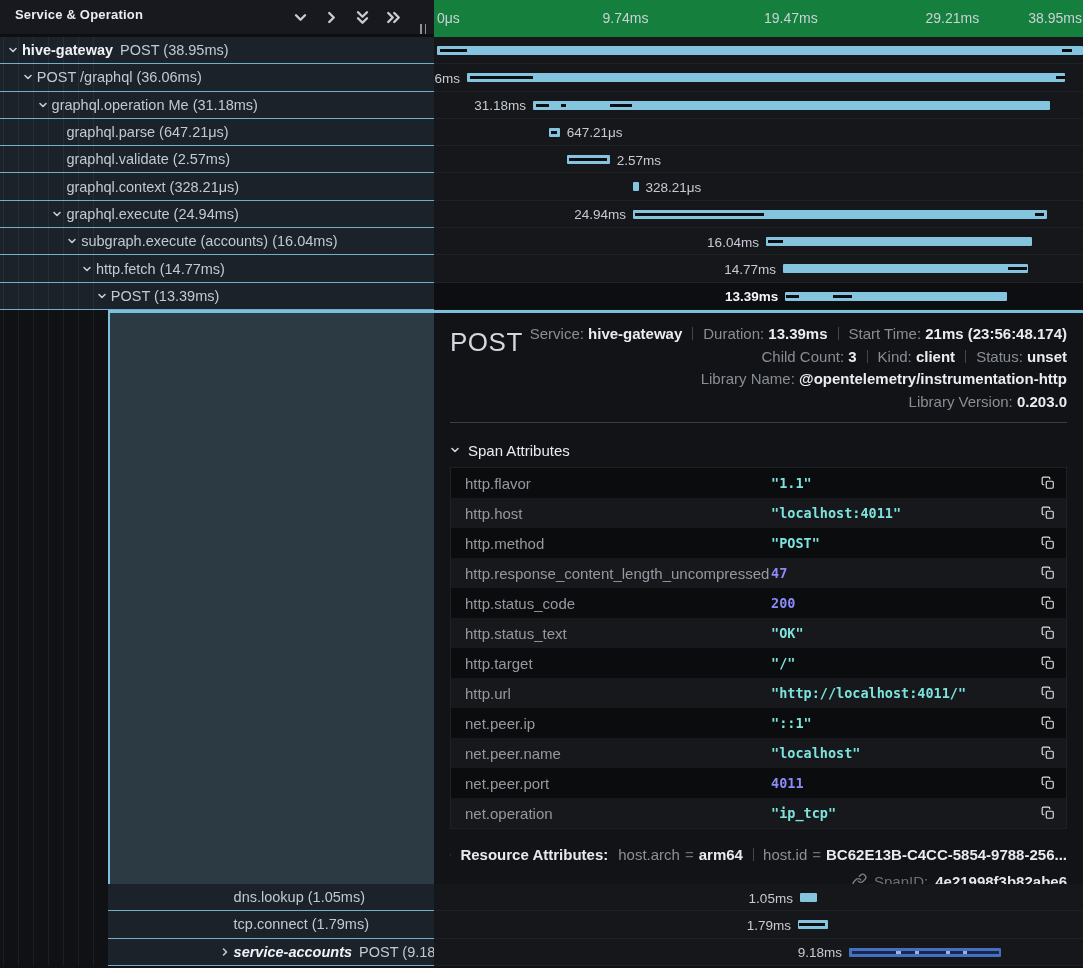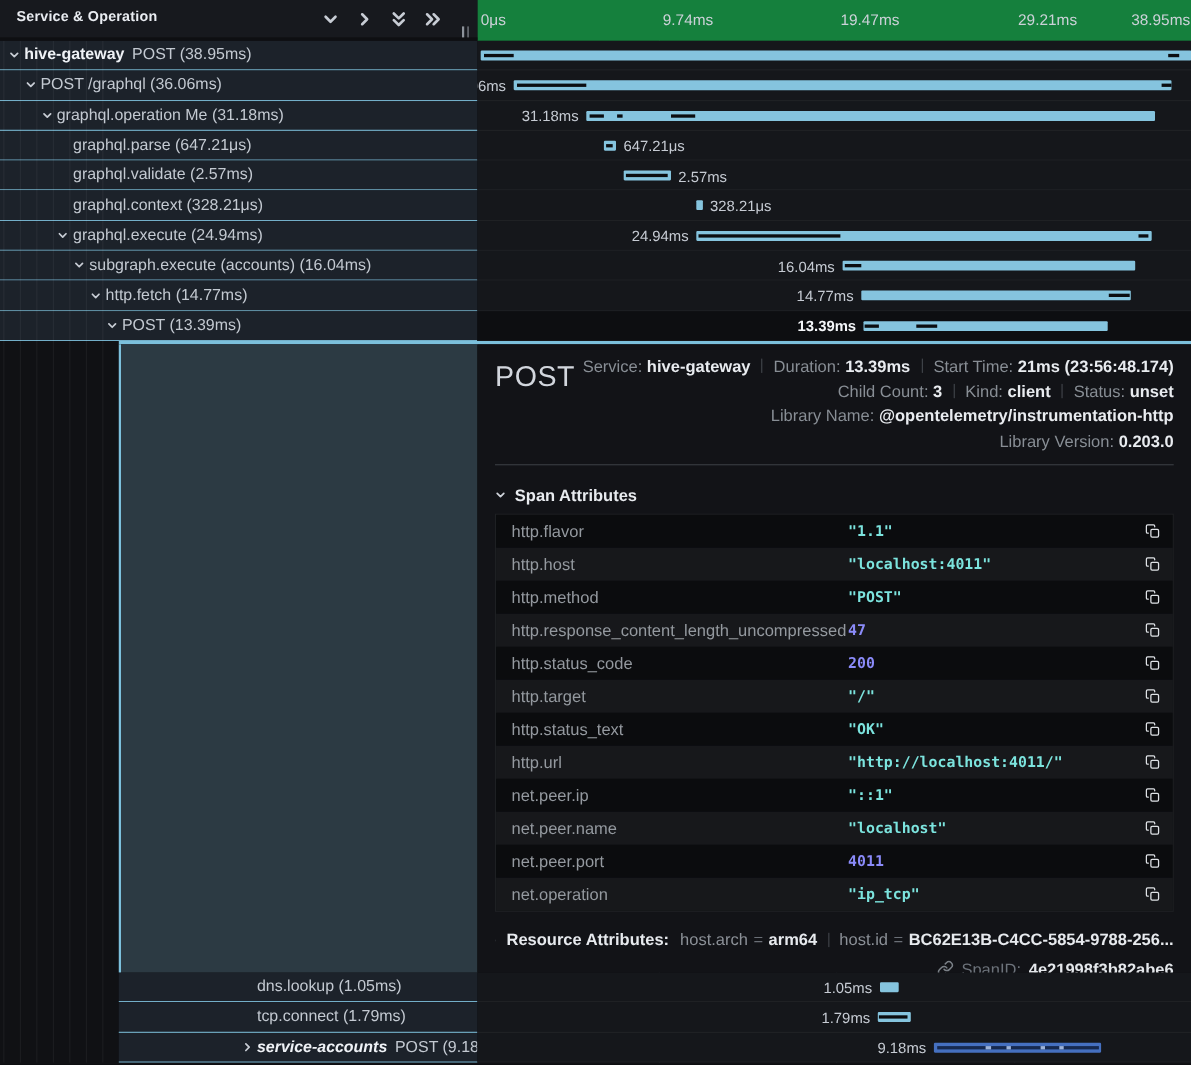--- a/index.html
+++ b/index.html
@@ -60,21 +60,21 @@
 
   .d-head { display:flex; justify-content:space-between; align-items:flex-start; }
   .d-title { font-size:26px; font-weight:500; color:#d2d6dd; letter-spacing:.5px; padding-top:4px; }
   .d-meta { text-align:right; font-size:15px; line-height:22.5px; color:#888e95; }
   .d-meta b { color:#e9ecf0; font-weight:700; }
   .msep { display:inline-block; width:1px; height:13px; background:#43474d; margin:0 10px; vertical-align:-1px; }
 
   .d-divider { height:1px; background:#3a3d43; margin-top:9px; }
 
   .sec-head { margin-top:16px; display:flex; align-items:center; gap:8px;
-              font-size:15px; font-weight:700; color:#e8ebef; cursor:pointer; height:22px; }
+              font-size:15px; font-weight:400; color:#e8ebef; cursor:pointer; height:22px; }
 
   .attr-table { margin-top:6px; border:1px solid #1e2023; }
   .attr-row { display:grid; grid-template-columns:320px 1fr 36px; align-items:center; height:30px; }
   .attr-row:nth-child(odd)  { background:#0b0c0e; }
   .attr-row:nth-child(even) { background:#17181b; }
   .attr-key { padding-left:14px; font-size:15px; color:#94999f; overflow:hidden; white-space:nowrap; }
   .attr-val { font-family:"DejaVu Sans Mono", monospace; font-size:13.5px; font-weight:700; white-space:nowrap; }
   .attr-val.string { color:#7ce4de; }
   .attr-val.number { color:#8b8bf9; }
   .copy-btn { display:flex; align-items:center; justify-content:center; cursor:pointer; }
@@ -347,32 +347,32 @@
             <div class="attr-key">http.status_code</div>
             <div class="attr-val number">200</div>
             <div class="copy-btn">
               <svg width="14" height="14" viewBox="0 0 24 24" fill="none" stroke="#dfe2e6" stroke-width="2" stroke-linecap="round" stroke-linejoin="round">
                 <rect x="9" y="9" width="12" height="12" rx="2"></rect>
                 <path d="M5 15H4a2 2 0 0 1-2-2V4a2 2 0 0 1 2-2h9a2 2 0 0 1 2 2v1"></path>
               </svg>
             </div>
           </div>
           <div class="attr-row">
+            <div class="attr-key">http.status_text</div>
+            <div class="attr-val string">"OK"</div>
+            <div class="copy-btn">
+              <svg width="14" height="14" viewBox="0 0 24 24" fill="none" stroke="#dfe2e6" stroke-width="2" stroke-linecap="round" stroke-linejoin="round">
+                <rect x="9" y="9" width="12" height="12" rx="2"></rect>
+                <path d="M5 15H4a2 2 0 0 1-2-2V4a2 2 0 0 1 2-2h9a2 2 0 0 1 2 2v1"></path>
+              </svg>
+            </div>
+          </div>
+          <div class="attr-row">
             <div class="attr-key">http.target</div>
             <div class="attr-val string">"/"</div>
-            <div class="copy-btn">
-              <svg width="14" height="14" viewBox="0 0 24 24" fill="none" stroke="#dfe2e6" stroke-width="2" stroke-linecap="round" stroke-linejoin="round">
-                <rect x="9" y="9" width="12" height="12" rx="2"></rect>
-                <path d="M5 15H4a2 2 0 0 1-2-2V4a2 2 0 0 1 2-2h9a2 2 0 0 1 2 2v1"></path>
-              </svg>
-            </div>
-          </div>
-          <div class="attr-row">
-            <div class="attr-key">http.status_text</div>
-            <div class="attr-val string">"OK"</div>
             <div class="copy-btn">
               <svg width="14" height="14" viewBox="0 0 24 24" fill="none" stroke="#dfe2e6" stroke-width="2" stroke-linecap="round" stroke-linejoin="round">
                 <rect x="9" y="9" width="12" height="12" rx="2"></rect>
                 <path d="M5 15H4a2 2 0 0 1-2-2V4a2 2 0 0 1 2-2h9a2 2 0 0 1 2 2v1"></path>
               </svg>
             </div>
           </div>
           <div class="attr-row">
             <div class="attr-key">http.url</div>
             <div class="attr-val string">"http://localhost:4011/"</div>

